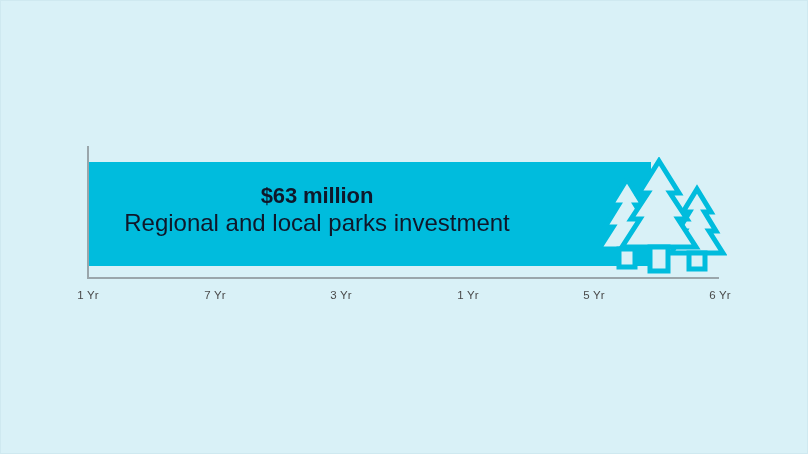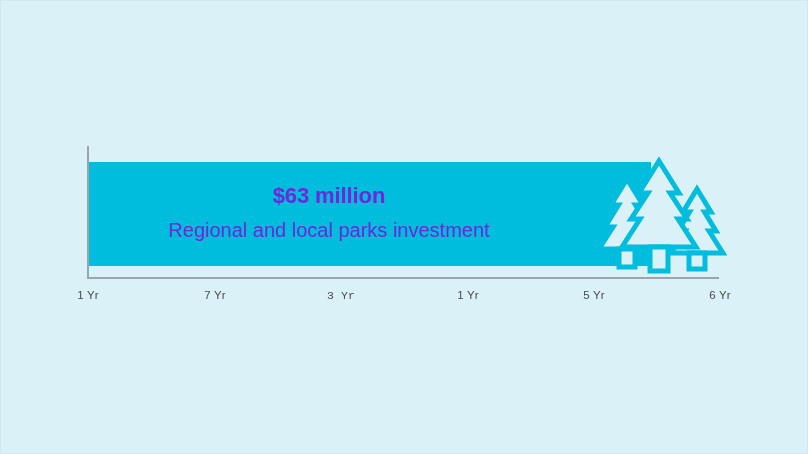--- a/index.html
+++ b/index.html
@@ -57,38 +57,38 @@
     left: 88px;
     top: 161px;
     width: 562px;
     height: 104px;
     background: #00bcdd;
   }
 
   
   .bar-label-group {
     position: absolute;
-    left: 88px;
+    left: 76px;
     top: 182px;
     width: 480px;
     text-align: center;
-    color: #6d28d9;
+    color: #0f172a;
     line-height: 1.18;
   }
   .bar-value {
     font-size: 22px;
     font-weight: bold;
     letter-spacing: -0.1px;
     display: block;
   }
   .bar-desc {
-    font-size: 20px;
+    font-size: 24px;
     font-weight: normal;
     display: block;
-    margin-top: 10px;
+    margin-top: 0;
   }
 
   
   .tick {
     position: absolute;
     top: 288px;
     font-size: 11.5px;
     color: #4a4a4a;
     letter-spacing: 0.1px;
     transform: translateX(-50%);
@@ -118,21 +118,21 @@
 
     <div class="bar"></div>
 
     <div class="bar-label-group">
       <span class="bar-value">$63 million</span>
       <span class="bar-desc">Regional and local parks investment</span>
     </div>
 
     <div class="tick" style="left:78px;">1 Yr</div>
     <div class="tick" style="left:205px;">7 Yr</div>
-    <div class="tick" style="left:331px;font-family:Liberation Mono, monospace;">3 Yr</div>
+    <div class="tick" style="left:331px;">3 Yr</div>
     <div class="tick" style="left:458px;">1 Yr</div>
     <div class="tick" style="left:584px;">5 Yr</div>
     <div class="tick" style="left:710px;">6 Yr</div>
 
     <div class="trees-icon">
       <svg width="130" height="122" viewBox="0 0 130 122" xmlns="http://www.w3.org/2000/svg">
         <g fill="#d9f1f7" stroke="#00bcdd" stroke-width="5" stroke-linejoin="miter" stroke-linecap="butt">
 
           <path d="M30 22
                    L46 48 L38.5 48

